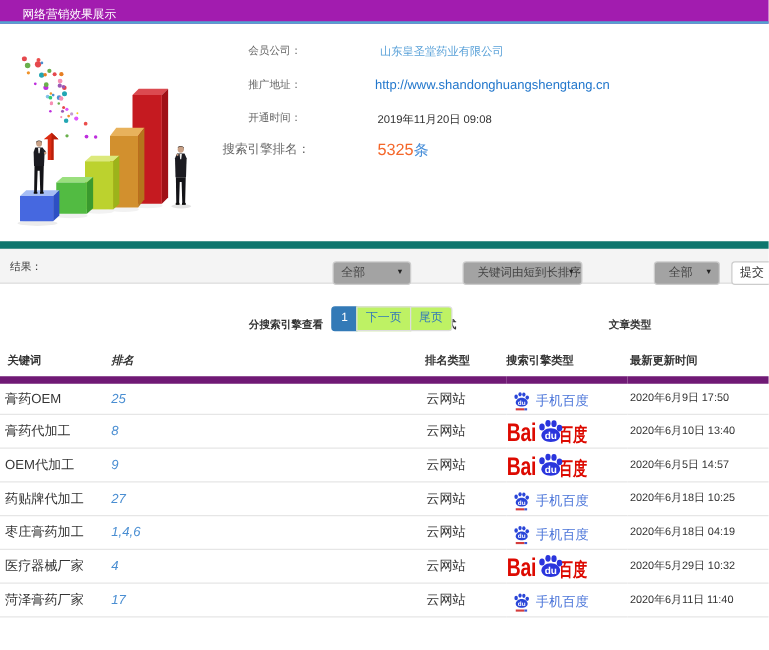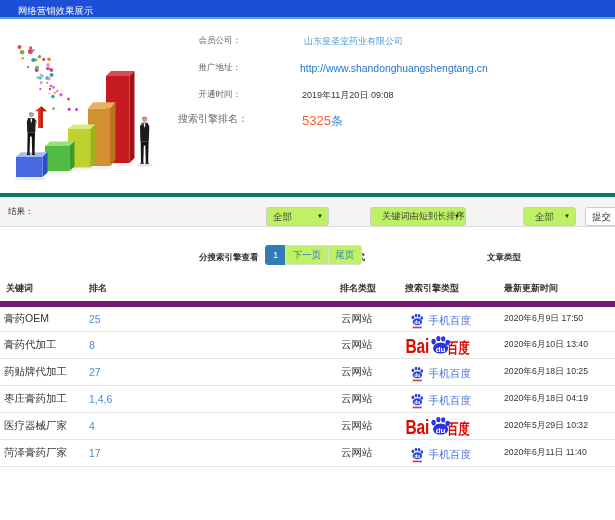--- a/index.html
+++ b/index.html
@@ -1,36 +1,36 @@
 <!DOCTYPE html>
 <html><head>
 <meta charset="utf-8">
 <style>
 * { margin:0; padding:0; box-sizing:border-box; }
 html,body { width:615px; height:520px; background:#fff; font-family:"Liberation Sans",sans-serif; overflow:hidden; }
 body { position:relative; }
-.topbar { position:absolute; left:0; top:0; width:615px; height:19px; background:#1d4ed8; border-bottom:2px solid #51a5d2; }
+.topbar { position:absolute; left:0; top:0; width:615px; height:19px; background:#a21caf; border-bottom:2px solid #51a5d2; }
 .topbar span { position:absolute; left:18px; top:1px; line-height:19px; font-size:9.4px; color:#fff; }
 .ilab { position:absolute; right:374px; width:200px; text-align:right; font-size:8.5px; color:#666; white-space:nowrap; }
 .ival { position:absolute; left:254px; white-space:nowrap;margin-left:48px; }
-.toolbar { position:absolute; left:0; top:193px; width:615px; height:34px; background:#f4f4f4; border-top:4px solid #0f766e; border-bottom:1px solid #ddd; }
+.toolbar { position:absolute; left:0; top:193px; width:615px; height:34px; background:#f4f4f4; border-top:6px solid #0f766e; border-bottom:1px solid #ddd; }
 .jieguo { position:absolute; left:8px; top:9px; font-size:8.5px; color:#333; }
 .tlab { position:absolute; top:11px; font-size:8.5px; font-weight:bold; color:#333;margin-top:44px; }
-.sel { position:absolute; top:10px; height:19px; background:#bef264; border:1px solid #ccc; border-radius:3px; font-size:9.5px; color:#444; line-height:17px; padding-left:11px; }
+.sel { position:absolute; top:10px; height:19px; background:#a3a3a3; border:1px solid #ccc; border-radius:3px; font-size:9.5px; color:#444; line-height:17px; padding-left:11px; }
 .sel .arr { position:absolute; right:5px; top:0; font-size:6px; color:#222; line-height:17px; }
 .btn-submit { position:absolute; left:585px; top:10px; width:33px; height:19px; background:#fff; border:1px solid #ccc; border-radius:3px; font-size:9.5px; color:#333; text-align:center; line-height:17px; }
 .pager { position:absolute; left:265px; top:245px; height:20px; font-size:9.5px; }
 .pager span { float:left; height:20px; line-height:18px; border:1px solid #ddd; background:#bef264; color:#337ab7; padding:0 6.5px; margin-left:-1px; }
 .pager .act { background:#337ab7; border-color:#337ab7; color:#fff; border-radius:3px 0 0 3px; padding:0 7px; margin-left:0; }
 .pager .last { border-radius:0 3px 3px 0; }
 table.tb { position:absolute; left:0; top:276px; width:615px; border-collapse:collapse; table-layout:fixed; }
 table.tb th { font-size:9px; color:#333; text-align:left; font-weight:bold; height:28px; padding:0; border-bottom:6px solid #701a75; }
 table.tb td { font-size:10.5px; color:#333; height:27px; padding:0; border-bottom:1px solid #e6e6e6; }
 table.tb th.c1 { padding-left:6px; } table.tb td.c1 { padding-left:4px; }
-table.tb th.c2, table.tb td.c2 { padding-left:5px; }
+table.tb th.c2, table.tb td.c2 { padding-left:5px;font-style:italic; }
 table.tb td.c3 { padding-left:1px; }
 table.tb td.c5, table.tb th.c5 { padding-left:2px; }
 table.tb td.c5 { font-size:8.7px; }
 table.tb td.rank { color:#4a8ed2; }
 </style>
 </head>
 <body>
 <div class="topbar">
     <span>网络营销效果展示</span>
   </div>
@@ -223,97 +223,118 @@
 <ellipse cx="38.2" cy="3.9" rx="2.1" ry="2.7"></ellipse>
 <ellipse cx="42.6" cy="7.4" rx="2.2" ry="2.7"></ellipse>
 <path d="M35.6,7.6 C39.9,7.6 43.1,10.4 43.1,13.4 C43.1,16.4 39.7,18.6 35.6,18.6 C31.5,18.6 28.1,16.4 28.1,13.4 C28.1,10.4 31.3,7.6 35.6,7.6 Z"></path>
 </g>
 <text x="35.6" y="16.6" font-size="8" font-weight="bold" fill="#fff" text-anchor="middle" font-family="Liberation Sans,sans-serif">du</text>
 
 </svg></td>
         <td class="c5">2020年6月10日 13:40</td>
       </tr>
 <tr>
-        <td class="c1">药贴牌代加工</td>
-        <td class="c2 rank">27</td>
-        <td class="c3">云网站</td>
-        <td class="c4"><svg width="75" height="22" viewBox="0 0 75 22" style="vertical-align:middle; margin-left:3px;">
-<g transform="translate(2.1,4.4) scale(0.78)">
-<g fill="#2a46d8">
-<ellipse cx="3.6" cy="6.4" rx="1.8" ry="2.3"></ellipse>
-<ellipse cx="7.6" cy="3.9" rx="1.7" ry="2.2"></ellipse>
-<ellipse cx="11.5" cy="4.2" rx="1.7" ry="2.2"></ellipse>
-<ellipse cx="15" cy="7.2" rx="1.8" ry="2.2"></ellipse>
-<path d="M9.3,7.4 C12.8,7.4 15.4,9.7 15.4,12.2 C15.4,14.7 12.7,16.4 9.3,16.4 C5.9,16.4 3.2,14.7 3.2,12.2 C3.2,9.7 5.8,7.4 9.3,7.4 Z"></path>
-</g>
-<text x="9.3" y="14.6" font-size="6.5" font-weight="bold" fill="#fff" text-anchor="middle" font-family="Liberation Sans,sans-serif">du</text>
-</g>
-<rect x="4.6" y="18.6" width="6.9" height="1.7" fill="#d43c3c"></rect>
-<rect x="11.5" y="18.6" width="2.2" height="1.7" fill="#3c55d4"></rect>
-<text x="20.6" y="16" font-size="10.6" fill="#4a74d9" font-family="Liberation Sans,sans-serif">手机百度</text>
-</svg></td>
-        <td class="c5">2020年6月18日 10:25</td>
-      </tr>
-<tr>
-        <td class="c1">枣庄膏药加工</td>
-        <td class="c2 rank">1,4,6</td>
-        <td class="c3">云网站</td>
-        <td class="c4"><svg width="75" height="22" viewBox="0 0 75 22" style="vertical-align:middle; margin-left:3px;">
-<g transform="translate(2.1,4.4) scale(0.78)">
-<g fill="#2a46d8">
-<ellipse cx="3.6" cy="6.4" rx="1.8" ry="2.3"></ellipse>
-<ellipse cx="7.6" cy="3.9" rx="1.7" ry="2.2"></ellipse>
-<ellipse cx="11.5" cy="4.2" rx="1.7" ry="2.2"></ellipse>
-<ellipse cx="15" cy="7.2" rx="1.8" ry="2.2"></ellipse>
-<path d="M9.3,7.4 C12.8,7.4 15.4,9.7 15.4,12.2 C15.4,14.7 12.7,16.4 9.3,16.4 C5.9,16.4 3.2,14.7 3.2,12.2 C3.2,9.7 5.8,7.4 9.3,7.4 Z"></path>
-</g>
-<text x="9.3" y="14.6" font-size="6.5" font-weight="bold" fill="#fff" text-anchor="middle" font-family="Liberation Sans,sans-serif">du</text>
-</g>
-<rect x="4.6" y="18.6" width="6.9" height="1.7" fill="#d43c3c"></rect>
-<rect x="11.5" y="18.6" width="2.2" height="1.7" fill="#3c55d4"></rect>
-<text x="20.6" y="16" font-size="10.6" fill="#4a74d9" font-family="Liberation Sans,sans-serif">手机百度</text>
-</svg></td>
-        <td class="c5">2020年6月18日 04:19</td>
-      </tr>
-<tr>
-        <td class="c1">医疗器械厂家</td>
-        <td class="c2 rank">4</td>
+        <td class="c1">OEM代加工</td>
+        <td class="c2 rank">9</td>
         <td class="c3">云网站</td>
         <td class="c4"><svg width="75" height="20" viewBox="0 0 75 20" style="vertical-align:middle;">
 <g transform="scale(1,1.32)">
               <text x="0.5" y="13.5" font-size="15.5" font-weight="bold" fill="#dd0a01" letter-spacing="-0.2" font-family="Liberation Sans,sans-serif">Bai</text>
               <text x="42" y="13.6" font-size="11.4" font-weight="bold" fill="#dd0a01" font-family="Liberation Sans,sans-serif">百度</text>
             </g>
 <g fill="#2a35dd">
 <ellipse cx="28.6" cy="6.6" rx="2.2" ry="2.8"></ellipse>
 <ellipse cx="33.4" cy="3.6" rx="2.1" ry="2.7"></ellipse>
 <ellipse cx="38.2" cy="3.9" rx="2.1" ry="2.7"></ellipse>
 <ellipse cx="42.6" cy="7.4" rx="2.2" ry="2.7"></ellipse>
 <path d="M35.6,7.6 C39.9,7.6 43.1,10.4 43.1,13.4 C43.1,16.4 39.7,18.6 35.6,18.6 C31.5,18.6 28.1,16.4 28.1,13.4 C28.1,10.4 31.3,7.6 35.6,7.6 Z"></path>
 </g>
 <text x="35.6" y="16.6" font-size="8" font-weight="bold" fill="#fff" text-anchor="middle" font-family="Liberation Sans,sans-serif">du</text>
 
 </svg></td>
-        <td class="c5">2020年5月29日 10:32</td>
-      </tr>
-<tr>
-        <td class="c1">菏泽膏药厂家</td>
-        <td class="c2 rank">17</td>
+        <td class="c5">2020年6月5日 14:57</td>
+      </tr>
+<tr>
+        <td class="c1">药贴牌代加工</td>
+        <td class="c2 rank">27</td>
         <td class="c3">云网站</td>
         <td class="c4"><svg width="75" height="22" viewBox="0 0 75 22" style="vertical-align:middle; margin-left:3px;">
 <g transform="translate(2.1,4.4) scale(0.78)">
 <g fill="#2a46d8">
 <ellipse cx="3.6" cy="6.4" rx="1.8" ry="2.3"></ellipse>
 <ellipse cx="7.6" cy="3.9" rx="1.7" ry="2.2"></ellipse>
 <ellipse cx="11.5" cy="4.2" rx="1.7" ry="2.2"></ellipse>
 <ellipse cx="15" cy="7.2" rx="1.8" ry="2.2"></ellipse>
 <path d="M9.3,7.4 C12.8,7.4 15.4,9.7 15.4,12.2 C15.4,14.7 12.7,16.4 9.3,16.4 C5.9,16.4 3.2,14.7 3.2,12.2 C3.2,9.7 5.8,7.4 9.3,7.4 Z"></path>
 </g>
 <text x="9.3" y="14.6" font-size="6.5" font-weight="bold" fill="#fff" text-anchor="middle" font-family="Liberation Sans,sans-serif">du</text>
 </g>
 <rect x="4.6" y="18.6" width="6.9" height="1.7" fill="#d43c3c"></rect>
 <rect x="11.5" y="18.6" width="2.2" height="1.7" fill="#3c55d4"></rect>
 <text x="20.6" y="16" font-size="10.6" fill="#4a74d9" font-family="Liberation Sans,sans-serif">手机百度</text>
 </svg></td>
+        <td class="c5">2020年6月18日 10:25</td>
+      </tr>
+<tr>
+        <td class="c1">枣庄膏药加工</td>
+        <td class="c2 rank">1,4,6</td>
+        <td class="c3">云网站</td>
+        <td class="c4"><svg width="75" height="22" viewBox="0 0 75 22" style="vertical-align:middle; margin-left:3px;">
+<g transform="translate(2.1,4.4) scale(0.78)">
+<g fill="#2a46d8">
+<ellipse cx="3.6" cy="6.4" rx="1.8" ry="2.3"></ellipse>
+<ellipse cx="7.6" cy="3.9" rx="1.7" ry="2.2"></ellipse>
+<ellipse cx="11.5" cy="4.2" rx="1.7" ry="2.2"></ellipse>
+<ellipse cx="15" cy="7.2" rx="1.8" ry="2.2"></ellipse>
+<path d="M9.3,7.4 C12.8,7.4 15.4,9.7 15.4,12.2 C15.4,14.7 12.7,16.4 9.3,16.4 C5.9,16.4 3.2,14.7 3.2,12.2 C3.2,9.7 5.8,7.4 9.3,7.4 Z"></path>
+</g>
+<text x="9.3" y="14.6" font-size="6.5" font-weight="bold" fill="#fff" text-anchor="middle" font-family="Liberation Sans,sans-serif">du</text>
+</g>
+<rect x="4.6" y="18.6" width="6.9" height="1.7" fill="#d43c3c"></rect>
+<rect x="11.5" y="18.6" width="2.2" height="1.7" fill="#3c55d4"></rect>
+<text x="20.6" y="16" font-size="10.6" fill="#4a74d9" font-family="Liberation Sans,sans-serif">手机百度</text>
+</svg></td>
+        <td class="c5">2020年6月18日 04:19</td>
+      </tr>
+<tr>
+        <td class="c1">医疗器械厂家</td>
+        <td class="c2 rank">4</td>
+        <td class="c3">云网站</td>
+        <td class="c4"><svg width="75" height="20" viewBox="0 0 75 20" style="vertical-align:middle;">
+<g transform="scale(1,1.32)">
+              <text x="0.5" y="13.5" font-size="15.5" font-weight="bold" fill="#dd0a01" letter-spacing="-0.2" font-family="Liberation Sans,sans-serif">Bai</text>
+              <text x="42" y="13.6" font-size="11.4" font-weight="bold" fill="#dd0a01" font-family="Liberation Sans,sans-serif">百度</text>
+            </g>
+<g fill="#2a35dd">
+<ellipse cx="28.6" cy="6.6" rx="2.2" ry="2.8"></ellipse>
+<ellipse cx="33.4" cy="3.6" rx="2.1" ry="2.7"></ellipse>
+<ellipse cx="38.2" cy="3.9" rx="2.1" ry="2.7"></ellipse>
+<ellipse cx="42.6" cy="7.4" rx="2.2" ry="2.7"></ellipse>
+<path d="M35.6,7.6 C39.9,7.6 43.1,10.4 43.1,13.4 C43.1,16.4 39.7,18.6 35.6,18.6 C31.5,18.6 28.1,16.4 28.1,13.4 C28.1,10.4 31.3,7.6 35.6,7.6 Z"></path>
+</g>
+<text x="35.6" y="16.6" font-size="8" font-weight="bold" fill="#fff" text-anchor="middle" font-family="Liberation Sans,sans-serif">du</text>
+
+</svg></td>
+        <td class="c5">2020年5月29日 10:32</td>
+      </tr>
+<tr>
+        <td class="c1">菏泽膏药厂家</td>
+        <td class="c2 rank">17</td>
+        <td class="c3">云网站</td>
+        <td class="c4"><svg width="75" height="22" viewBox="0 0 75 22" style="vertical-align:middle; margin-left:3px;">
+<g transform="translate(2.1,4.4) scale(0.78)">
+<g fill="#2a46d8">
+<ellipse cx="3.6" cy="6.4" rx="1.8" ry="2.3"></ellipse>
+<ellipse cx="7.6" cy="3.9" rx="1.7" ry="2.2"></ellipse>
+<ellipse cx="11.5" cy="4.2" rx="1.7" ry="2.2"></ellipse>
+<ellipse cx="15" cy="7.2" rx="1.8" ry="2.2"></ellipse>
+<path d="M9.3,7.4 C12.8,7.4 15.4,9.7 15.4,12.2 C15.4,14.7 12.7,16.4 9.3,16.4 C5.9,16.4 3.2,14.7 3.2,12.2 C3.2,9.7 5.8,7.4 9.3,7.4 Z"></path>
+</g>
+<text x="9.3" y="14.6" font-size="6.5" font-weight="bold" fill="#fff" text-anchor="middle" font-family="Liberation Sans,sans-serif">du</text>
+</g>
+<rect x="4.6" y="18.6" width="6.9" height="1.7" fill="#d43c3c"></rect>
+<rect x="11.5" y="18.6" width="2.2" height="1.7" fill="#3c55d4"></rect>
+<text x="20.6" y="16" font-size="10.6" fill="#4a74d9" font-family="Liberation Sans,sans-serif">手机百度</text>
+</svg></td>
         <td class="c5">2020年6月11日 11:40</td>
       </tr>
 </tbody>
   </table>
 
 </body></html>

